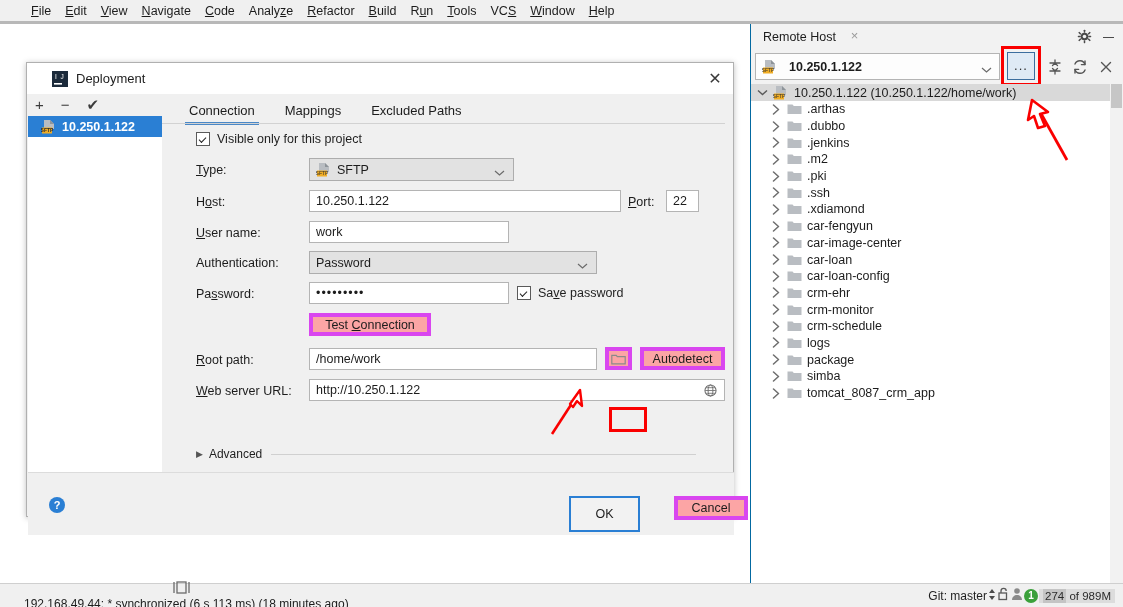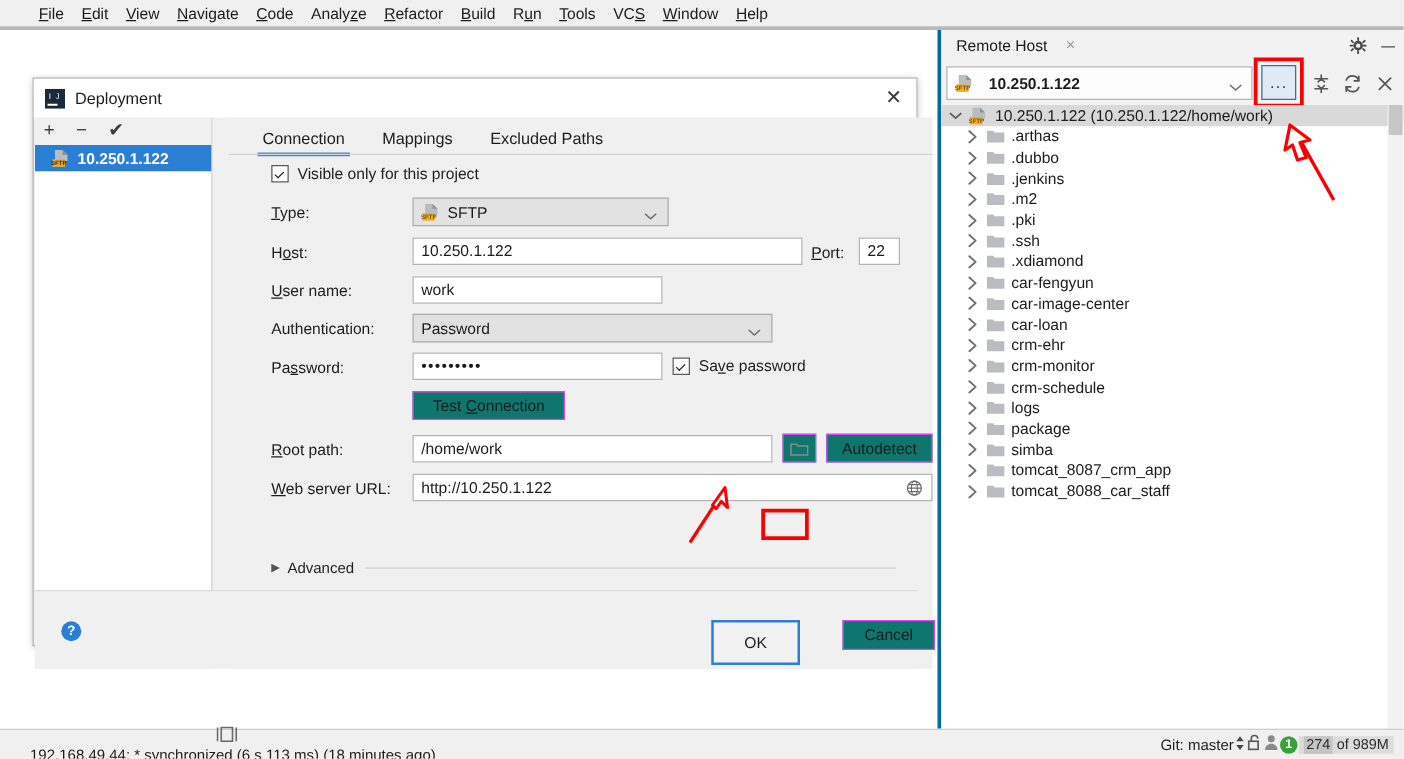--- a/index.html
+++ b/index.html
@@ -32,21 +32,21 @@
 
   
   .editor-bg {
     position: absolute; left: 0; top: 24px; width: 750px; height: 559px;
     background: #ffffff;
   }
 
   
   .remote-panel {
     position: absolute; left: 750px; top: 24px; width: 373px; height: 559px;
-    background: #f2f2f2; border-left: 3px solid #0369a1; box-sizing: border-box;
+    background: #f2f2f2; border-left: 1px solid #0369a1; box-sizing: border-box;
   }
   .rh-header {
     position: absolute; left: 0; top: 0; width: 372px; height: 25px;
     background: #f2f2f2; display: flex; align-items: center; padding: 0 6px;
     box-sizing: border-box;
   }
   .rh-title { font-size: 12.5px; color: #1c1c1c; margin-left: 6px; }
   .rh-tabclose {
     margin-left: 12px; width: 13px; height: 13px; color: #9a9a9a; font-size: 13px;
     line-height: 12px; text-align: center;
@@ -108,21 +108,21 @@
   }
 
   
   .dlg {
     position: absolute; left: 26px; top: 62px; width: 708px; height: 455px;
     background: #f0f0f0; border: 1px solid #b0b0b0; box-sizing: border-box;
     box-shadow: 0 1px 6px rgba(0,0,0,0.25);
   }
   .dlg-title {
     position: absolute; left: 0; top: 0; width: 706px; height: 31px;
-    background: #ffffff; display: flex; align-items: center; padding-left: 9px;
+    background: #ffffff; display: flex; align-items: center; padding-left: 25px;
     box-sizing: border-box;
   }
   .ij-logo { width: 16px; height: 16px; flex: none; }
   .dlg-title-text { font-size: 13px; color: #1c1c1c; margin-left: 8px; }
   .dlg-close {
     position: absolute; right: 8px; top: 6px; width: 20px; height: 20px;
     color: #3a3a3a; font-size: 16px; text-align:center; line-height: 19px;
   }
 
   
@@ -136,21 +136,21 @@
     height: 21px; background: #2a7fd4; color: #ffffff; display: flex; align-items: center;
     padding-left: 13px; font-size: 12.5px; font-weight: bold;
   }
   .dlg-leftbottom {
     position: absolute; left: 1px; top: 409px; width: 142px; height: 63px;
     background: #f0f0f0;
   }
 
   
   .dlg-right {
-    position: absolute; left: 156px; top: 31px; width: 563px; height: 441px;
+    position: absolute; left: 135px; top: 31px; width: 563px; height: 441px;
     background: #f0f0f0;
   }
   .tabbar {
     position: absolute; left: 0; top: 0; width: 563px; height: 31px;
     display: flex; align-items: flex-end; padding-left: 27px; box-sizing: border-box;
   }
   .tab { font-size: 13px; color: #1c1c1c; padding: 0 0 7px 0; margin-right: 30px; position: relative;}
   .tab.active::after {
     content: ""; position: absolute; left: -4px; right: -4px; bottom: 0; height: 3px; background: #4a88c7;
   }
@@ -170,21 +170,21 @@
     font-size: 12.5px; color: #1c1c1c; padding: 0 0 0 6px; display: flex; align-items: center;
     height: 22px;
   }
   .combo {
     position: absolute; background: #e2e2e2; border: 1px solid #adadad; box-sizing: border-box;
     font-size: 12.5px; color: #1c1c1c; padding-left: 6px; display: flex; align-items: center;
     height: 23px;
   }
   .combo .arw { position: absolute; right: 8px; top: 7px; }
   .btn {
-    position: absolute; background: #0f766e; border: 1px solid #d946ef; box-sizing: border-box;
+    position: absolute; background: #fca5a5; border: 4px solid #d946ef; box-sizing: border-box;
     font-size: 12.5px; color: #1c1c1c; display: flex; align-items: center; justify-content: center;
     height: 23px;
   }
   .btn-primary { border: 2px solid #2a7fd4; background: #f2f2f2; }
   .adv-row { position: absolute; left: 34px; top: 322px; width: 500px; display: flex; align-items: center; }
   .adv-tri { color: #555; font-size: 9px; margin-right: 6px; }
   .adv-line { flex: 1; height: 1px; background: #d0d0d0; margin-left: 9px; }
 
   .dlg-footer {
     position: absolute; left: 1px; top: 409px; width: 706px; height: 63px;
@@ -437,20 +437,31 @@
           </div>
           <div class="tree-row">
             <span class="tw" style="margin-left:14px">
               <svg width="8" height="11" viewBox="0 0 8 11">
                 <path d="M1.5 1l5 4.5-5 4.5" stroke="#6e6e6e" stroke-width="1.5" fill="none" stroke-linecap="round" stroke-linejoin="round"></path>
               </svg>
             </span>
             <svg class="folder-ic" viewBox="0 0 15 12">
               <path d="M0.5 1.5h5l1.3 1.5h7.7v8H0.5z" fill="#b9bdc2"></path>
             </svg>
+            <span class="tree-label">car-loan-config</span>
+          </div>
+          <div class="tree-row">
+            <span class="tw" style="margin-left:14px">
+              <svg width="8" height="11" viewBox="0 0 8 11">
+                <path d="M1.5 1l5 4.5-5 4.5" stroke="#6e6e6e" stroke-width="1.5" fill="none" stroke-linecap="round" stroke-linejoin="round"></path>
+              </svg>
+            </span>
+            <svg class="folder-ic" viewBox="0 0 15 12">
+              <path d="M0.5 1.5h5l1.3 1.5h7.7v8H0.5z" fill="#b9bdc2"></path>
+            </svg>
             <span class="tree-label">crm-ehr</span>
           </div>
           <div class="tree-row">
             <span class="tw" style="margin-left:14px">
               <svg width="8" height="11" viewBox="0 0 8 11">
                 <path d="M1.5 1l5 4.5-5 4.5" stroke="#6e6e6e" stroke-width="1.5" fill="none" stroke-linecap="round" stroke-linejoin="round"></path>
               </svg>
             </span>
             <svg class="folder-ic" viewBox="0 0 15 12">
               <path d="M0.5 1.5h5l1.3 1.5h7.7v8H0.5z" fill="#b9bdc2"></path>
@@ -504,31 +515,20 @@
           <div class="tree-row">
             <span class="tw" style="margin-left:14px">
               <svg width="8" height="11" viewBox="0 0 8 11">
                 <path d="M1.5 1l5 4.5-5 4.5" stroke="#6e6e6e" stroke-width="1.5" fill="none" stroke-linecap="round" stroke-linejoin="round"></path>
               </svg>
             </span>
             <svg class="folder-ic" viewBox="0 0 15 12">
               <path d="M0.5 1.5h5l1.3 1.5h7.7v8H0.5z" fill="#b9bdc2"></path>
             </svg>
             <span class="tree-label">tomcat_8087_crm_app</span>
-          </div>
-          <div class="tree-row">
-            <span class="tw" style="margin-left:14px">
-              <svg width="8" height="11" viewBox="0 0 8 11">
-                <path d="M1.5 1l5 4.5-5 4.5" stroke="#6e6e6e" stroke-width="1.5" fill="none" stroke-linecap="round" stroke-linejoin="round"></path>
-              </svg>
-            </span>
-            <svg class="folder-ic" viewBox="0 0 15 12">
-              <path d="M0.5 1.5h5l1.3 1.5h7.7v8H0.5z" fill="#b9bdc2"></path>
-            </svg>
-            <span class="tree-label">tomcat_8088_car_staff</span>
           </div>
         </div>
     </div>
 
     <div class="vscroll-track"></div>
     <div class="vscroll-thumb"></div>
 
   </div>
 
   <div class="dlg">

